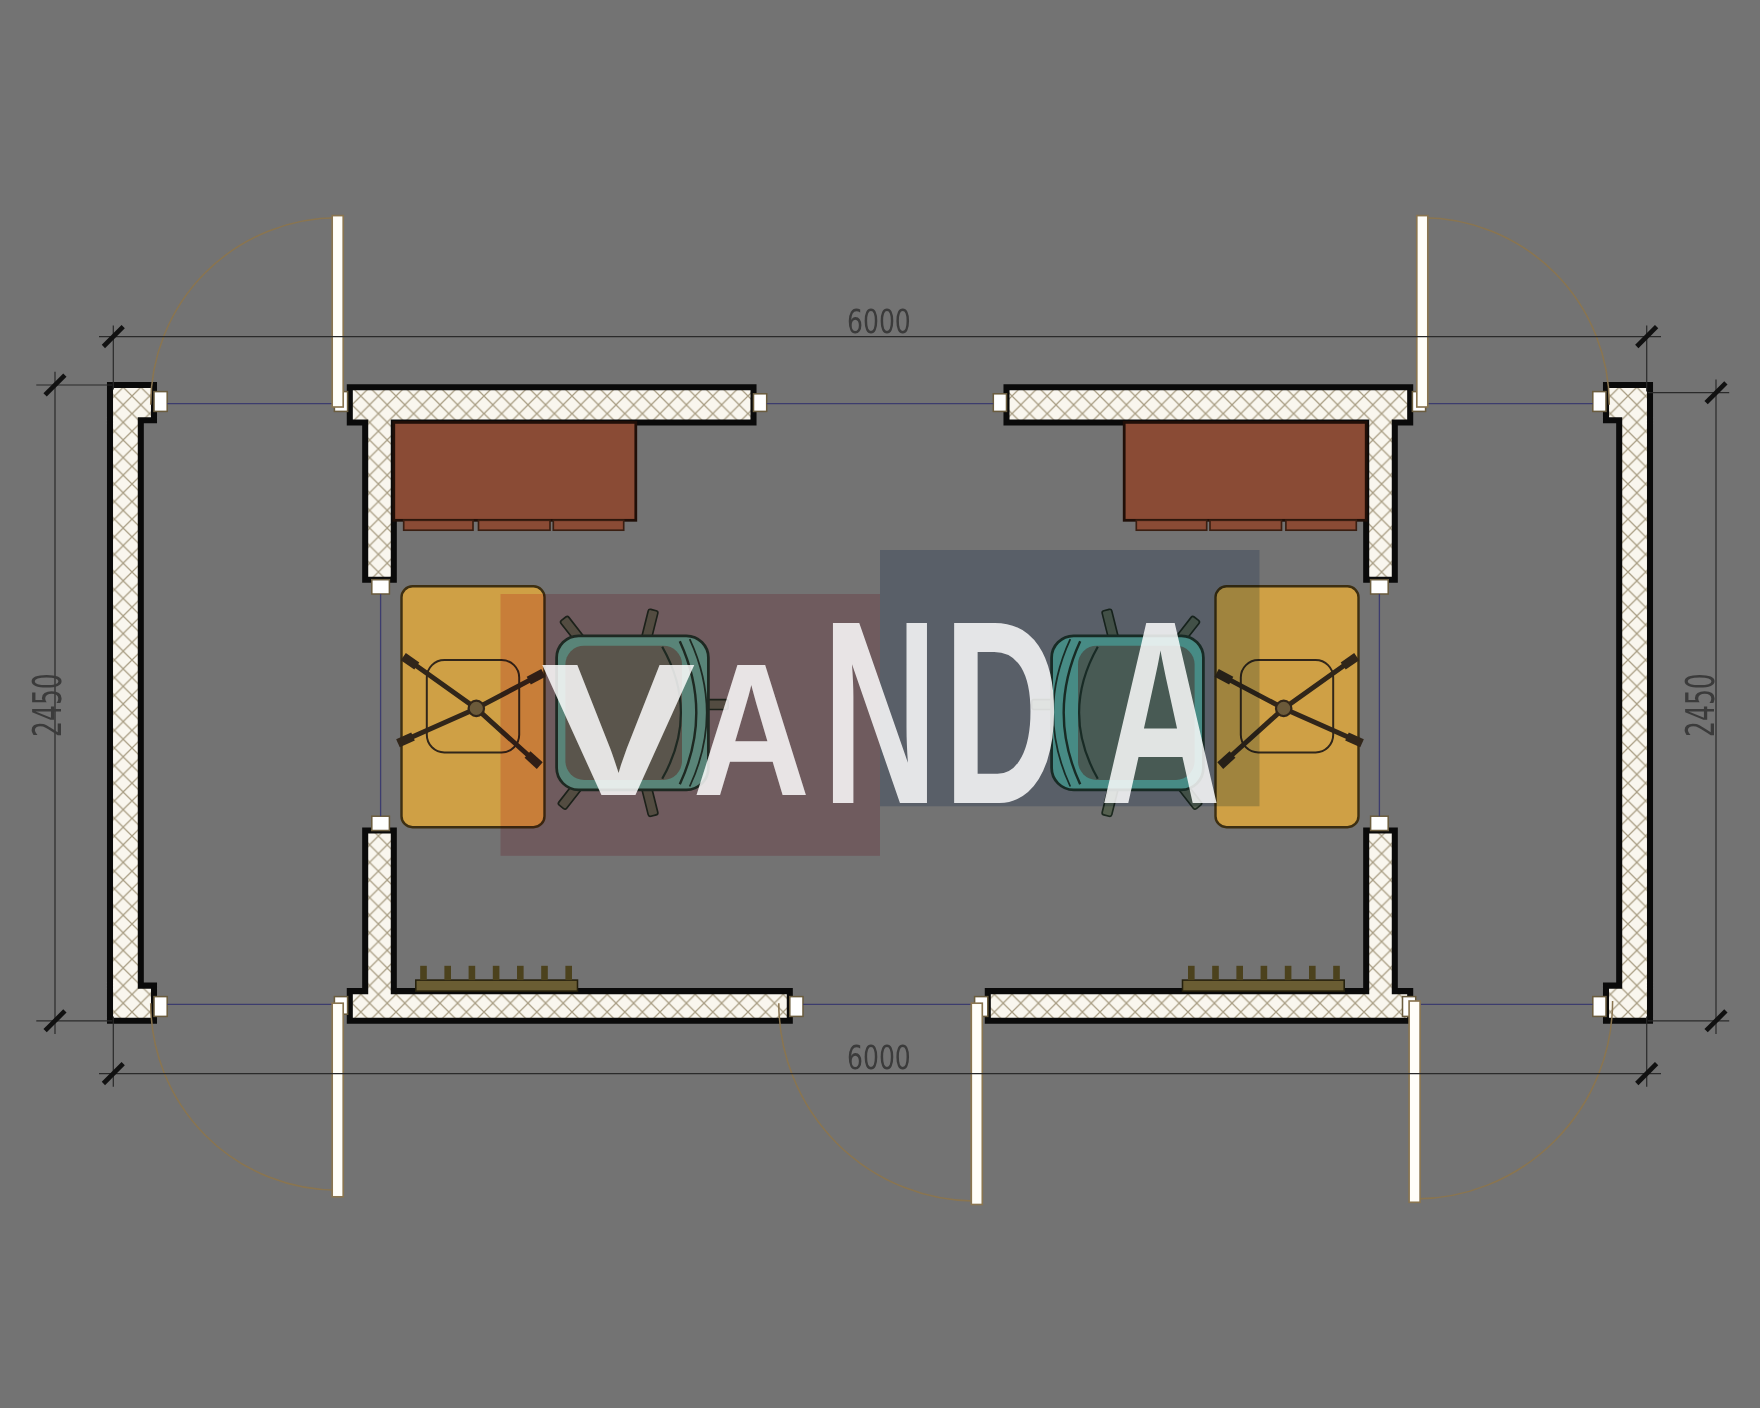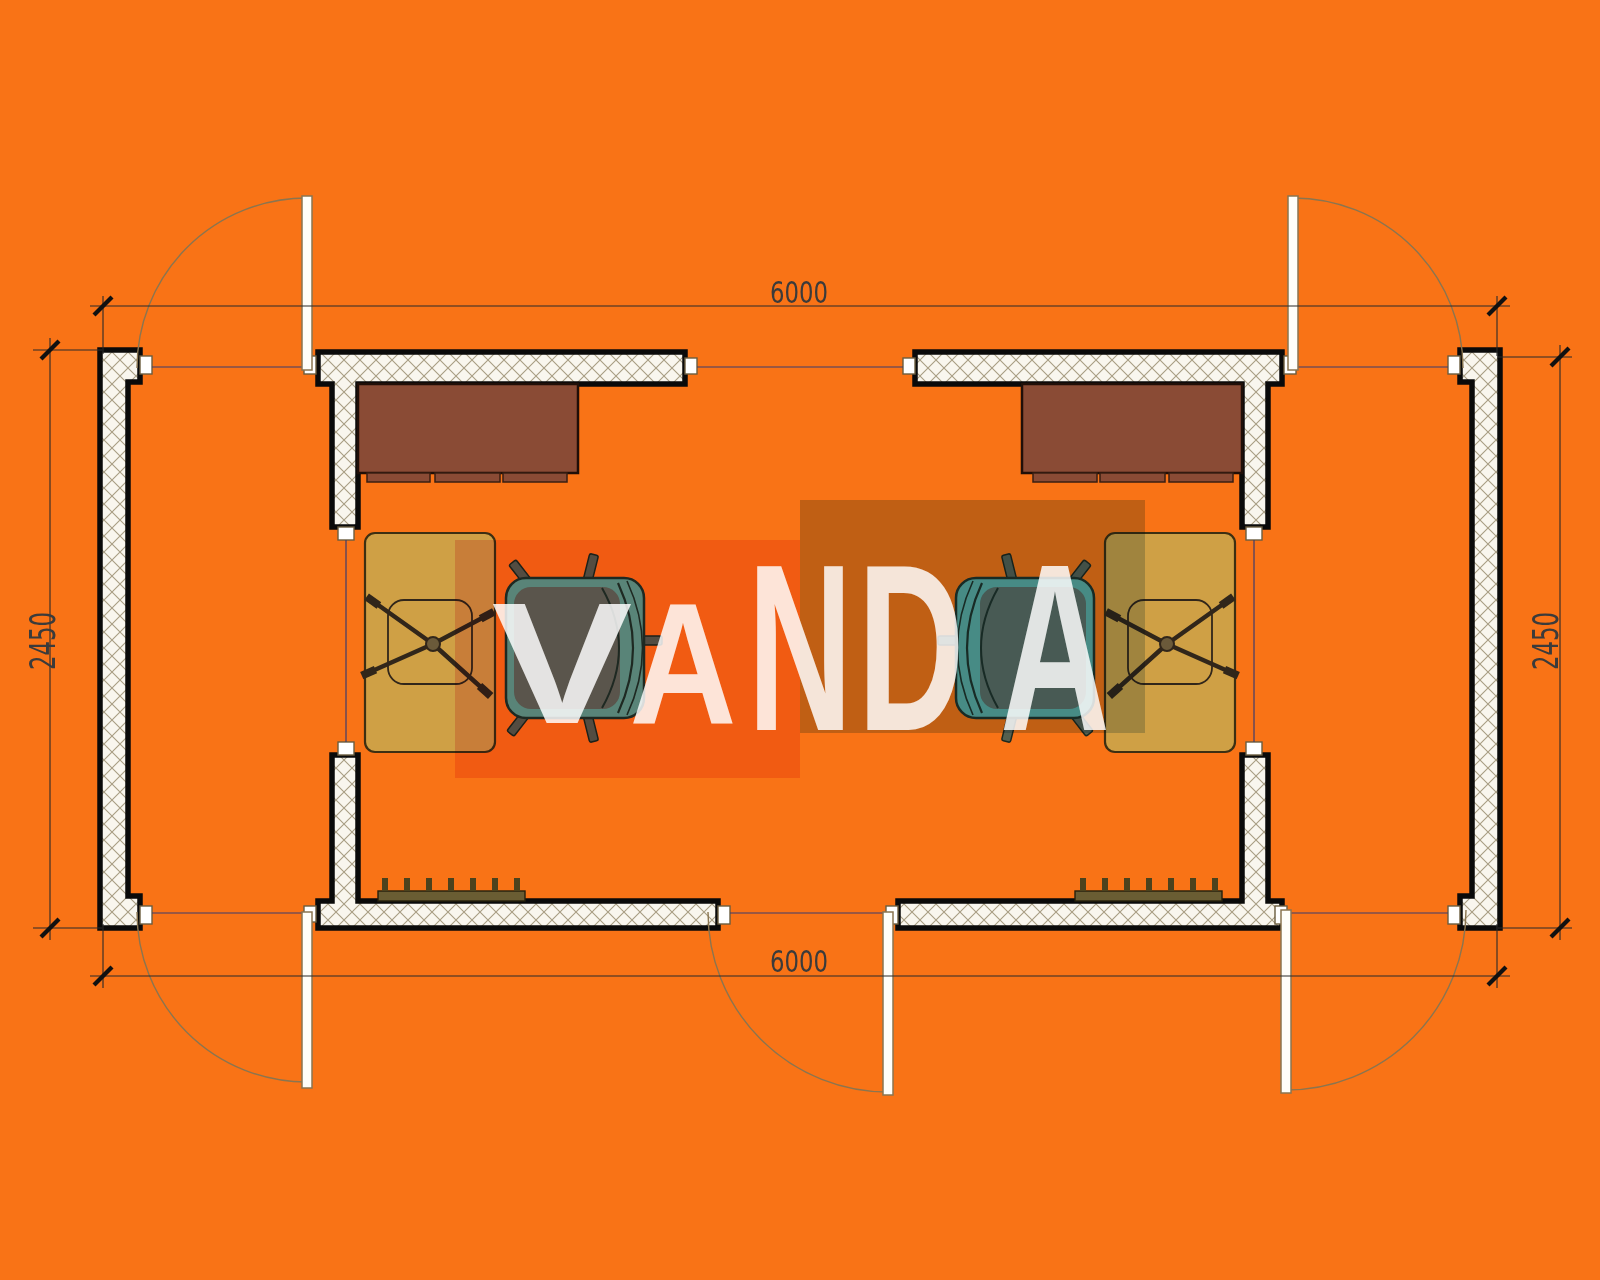--- a/index.html
+++ b/index.html
@@ -1,16 +1,16 @@
 <!DOCTYPE html>
 <html><head>
 <meta charset="utf-8">
 <style>
   html,body{margin:0;padding:0;background:#ffffff;}
-  #stage{position:relative;width:1600px;height:1280px;background:#f97316;overflow:hidden;
+  #stage{position:relative;width:1600px;height:1280px;background:#737373;overflow:hidden;
          font-family:"DejaVu Sans", sans-serif;}
   svg{display:block;}
   text{font-family:"DejaVu Sans", sans-serif;}
   .wm-letter{font-family:"Liberation Sans", sans-serif;font-weight:bold;}
 </style>
 </head>
 <body>
 
 <div id="stage">
 <svg width="1600" height="1280" viewBox="0 0 1600 1280">

